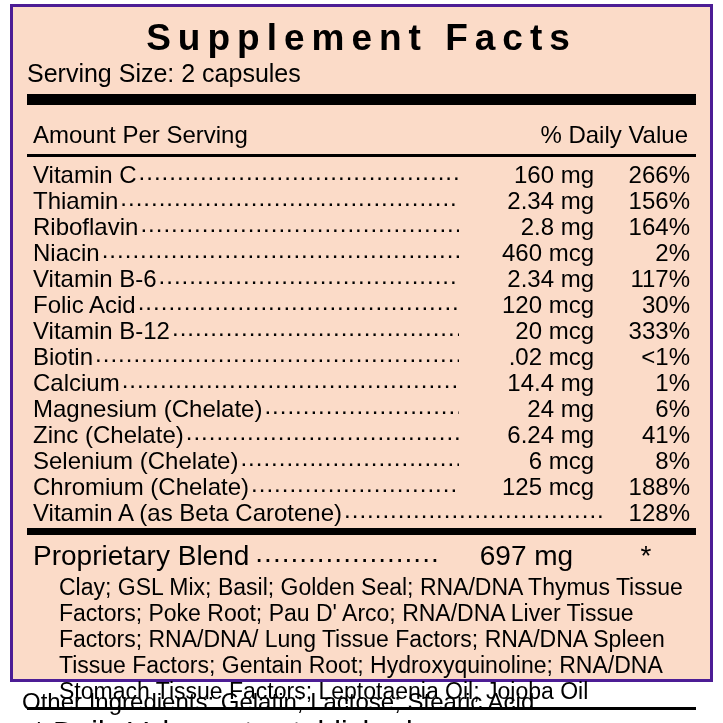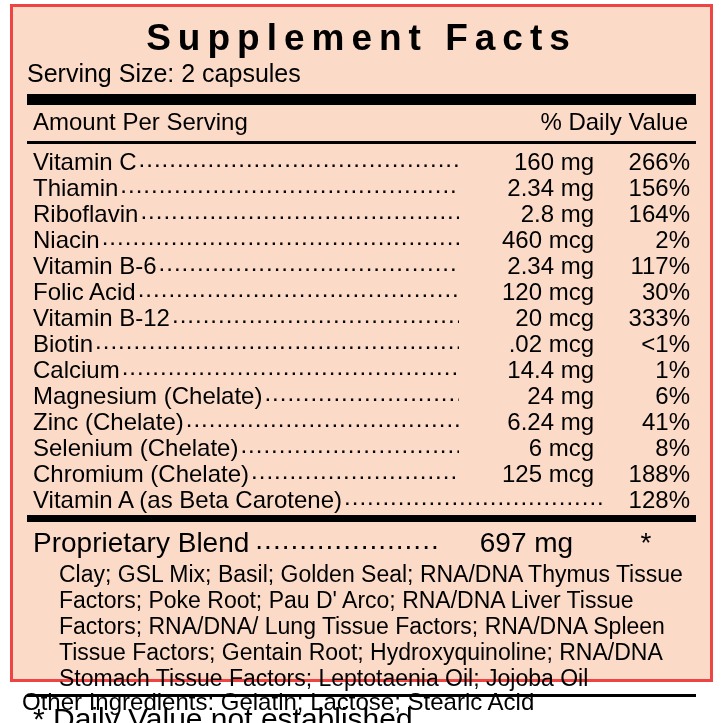--- a/index.html
+++ b/index.html
@@ -21,21 +21,21 @@
     background: #ffffff;
     box-sizing: border-box;
   }
   .panel {
     position: absolute;
     left: 10px;
     top: 4px;
     width: 703px;
     height: 678px;
     background: #fbdbc8;
-    border: 3px solid #ef4444;
+    border: 3px solid #4c1d95;
     box-sizing: border-box;
     padding: 0 14px;
   }
   .title {
     font-size: 37px;
     font-weight: bold;
     letter-spacing: 7px;
     text-align: center;
     line-height: 1.0;
     padding-top: 12px;
@@ -70,20 +70,21 @@
     padding: 0 6px 2px 6px;
   }
   .hdr-left {
     flex: 1 1 auto;
     text-align: left;
   }
   .hdr-right {
     flex: 0 0 auto;
     text-align: left;
     padding-right: 2px;
+    margin-top: 13px;
   }
   .rows {
     padding: 2px 6px 0 6px;
   }
   .row {
     display: flex;
     align-items: flex-start;
     font-size: 24px;
     line-height: 1.085;
     white-space: nowrap;

